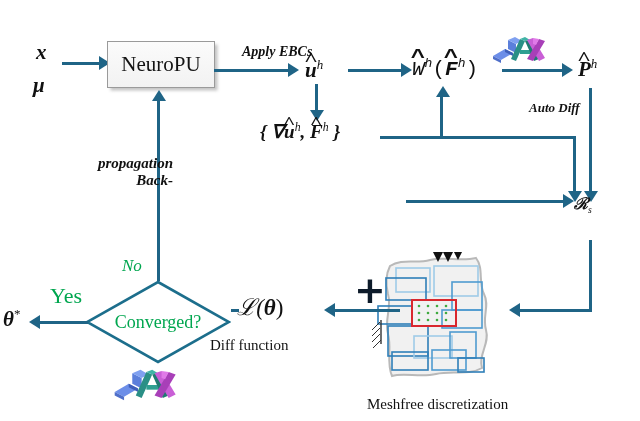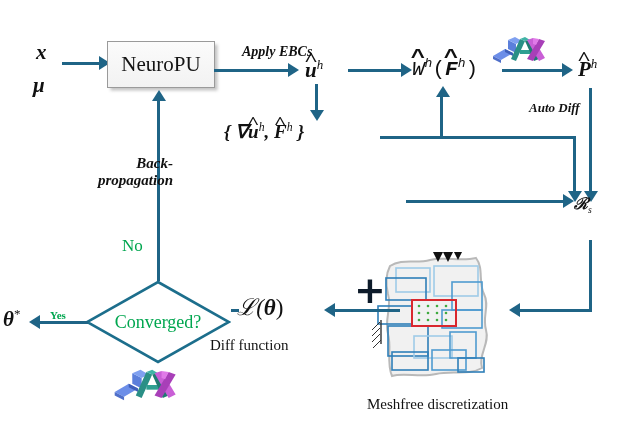--- a/index.html
+++ b/index.html
@@ -114,21 +114,21 @@
   <div class="node math mb" style="left:305px;top:58px;font-size:21px;">
     <span class="hat">u</span><span class="sup">h</span>
   </div>
 
   <div class="ln hln" style="left:348px;top:69px;width:55px;"></div>
   <div class="ah ah-r" style="left:401px;top:63px;"></div>
 
   <div class="ln vln" style="left:315px;top:84px;height:29px;"></div>
   <div class="ah ah-d" style="left:310px;top:110px;"></div>
 
-  <div class="node math mb" style="left:224px;top:122px;font-size:19px;">
+  <div class="node math mb" style="left:260px;top:122px;font-size:19px;">
     <span>{ ∇</span><span class="hat">u</span><span class="sup">h</span><span>, </span><span class="hat">F</span><span class="sup">h</span><span> }</span>
   </div>
 
   <div class="ln hln" style="left:380px;top:136px;width:63px;"></div>
   <div class="ln vln" style="left:440px;top:95px;height:43px;"></div>
   <div class="ah ah-u" style="left:436px;top:86px;"></div>
 
   <div class="ln hln" style="left:380px;top:136px;width:196px;"></div>
   <div class="ln vln" style="left:573px;top:136px;height:58px;"></div>
   <div class="ah ah-d" style="left:568px;top:191px;"></div>
@@ -252,32 +252,32 @@
 
   <div class="node diamond">
     <svg width="146" height="84" viewBox="0 0 146 84">
       <polygon points="73,2 144,42 73,82 2,42" fill="#ffffff" stroke="#1c6e8c" stroke-width="2.6"></polygon>
     </svg>
     <div class="dtext green">Converged?</div>
   </div>
 
   <div class="ln hln" style="left:40px;top:321px;width:48px;"></div>
   <div class="ah ah-l" style="left:29px;top:315px;"></div>
-  <div class="lbl green" style="left:50px;top:309px;font-size:11px;font-weight:bold;">Yes</div>
+  <div class="lbl green" style="left:50px;top:283px;font-size:22px;">Yes</div>
 
   <div class="node math mb" style="left:3px;top:307px;font-size:21px;">
     <span>θ</span><span class="sup" style="font-style:normal">*</span>
   </div>
 
   <div class="ln vln" style="left:157px;top:100px;height:181px;"></div>
   <div class="ah ah-u" style="left:152px;top:90px;"></div>
-  <div class="lbl green" style="left:122px;top:236px;font-size:17px;">No</div>
+  <div class="lbl green" style="left:122px;top:256px;font-size:17px;font-style:italic;">No</div>
   <div class="lbl lbl-italic" style="left:74px;top:155px;font-size:15px;text-align:right;">
+    <div>propagation</div>
     <div>Back-</div>
-    <div>propagation</div>
   </div>
 
   <div class="jax" style="left:110px;top:365px;">
     <svg width="68" height="40" viewBox="0 0 58 32">
       <g>
         <polygon points="4,22 16,15 24,19 12,26" fill="#6c8ee8"></polygon>
         <polygon points="4,22 12,26 12,29 4,25" fill="#4f6fc9"></polygon>
         <polygon points="16,15 24,19 24,22 16,18" fill="#3f5fb8"></polygon>
         <polygon points="19,6 27,10 27,19 19,15" fill="#5b7fdb"></polygon>
         <polygon points="19,6 26,3 33,7 27,10" fill="#7fa0f0"></polygon>

